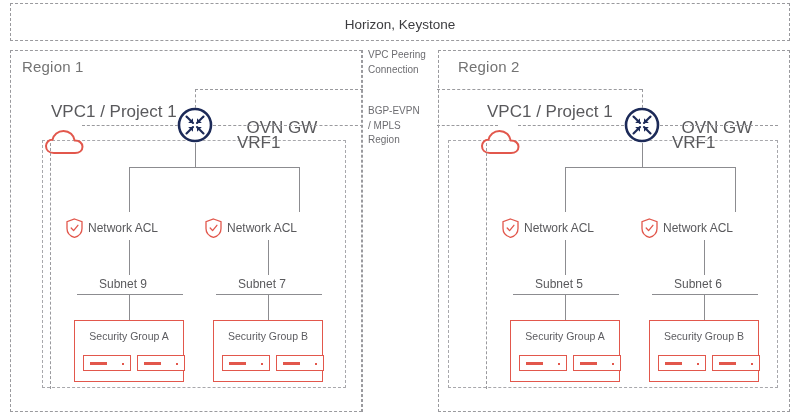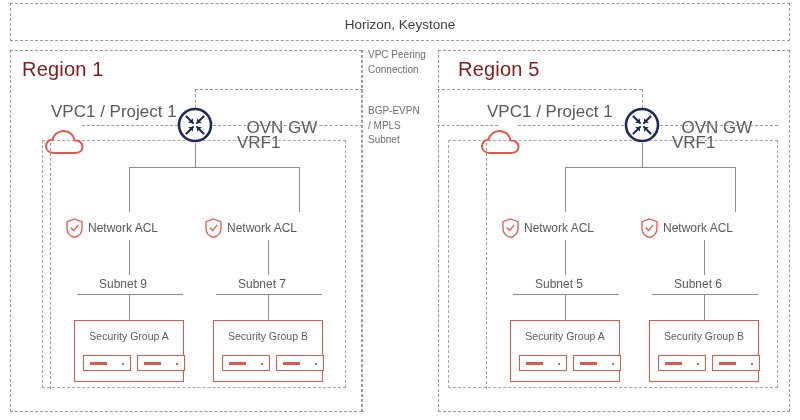--- a/index.html
+++ b/index.html
@@ -17,21 +17,21 @@
     box-sizing:border-box;
   }
   .dash-box.fine{border-style:dashed;border-color:#a8a8ac;}
 
   
   .txt{position:absolute;white-space:pre;color:#59595c;}
   .hk-label{
     position:absolute;left:0;right:0;top:13px;
     text-align:center;font-size:13.5px;color:#3c3c3f;
   }
-  .region-title{font-size:20px;color:#7f1d1d;letter-spacing:.2px;}
+  .region-title{font-size:15px;color:#737373;letter-spacing:.2px;}
   .lbl-11{font-size:17px;line-height:15px;}
   .lbl-12{font-size:12px;line-height:16px;}
   .mid-txt{font-size:10px;line-height:14.5px;color:#6d6d71;}
 
   
   .ln-h{position:absolute;height:0;border-top:1px solid #8c8c90;}
   .ln-v{position:absolute;width:0;border-left:1px solid #8c8c90;}
 
   
   .dln-h{position:absolute;height:0;border-top:1px dashed #9a9a9e;}
@@ -170,24 +170,24 @@
   <div class="vm-ico" style="left:62px;top:34px;">
     <div class="vm-bar"></div>
     <div class="vm-dot"></div>
   </div>
 </div>
 
 <div class="txt mid-txt" style="left:368px;top:48px;white-space:pre-line;">VPC Peering
 Connection</div>
 <div class="txt mid-txt" style="left:368px;top:104px;white-space:pre-line;">BGP-EVPN
 / MPLS
-Subnet</div>
+Region</div>
 
 <div class="dash-box" style="left:438px;top:50px;width:352px;height:362px;"></div>
-<div class="txt region-title" style="left:458px;top:58px;">Region 5</div>
+<div class="txt region-title" style="left:458px;top:58px;">Region 2</div>
 
 <div class="dash-box fine" style="left:448px;top:140px;width:330px;height:248px;"></div>
 
 <div class="txt lbl-11" style="left:487px;top:104px;">VPC1 / Project 1</div>
 <div class="cloud-ico" style="left:480px;top:128px;">
   <svg viewBox="0 0 46 28" width="46" height="28">
     <path d="M10,25 C4.5,25 2,21.5 2,18 C2,14.5 5,11.5 8.5,11.8
              C9.5,6.5 14,3 19.5,3 C25.5,3 30,7.2 30.6,12.4
              C35,12.2 38.5,15 38.5,18.8 C38.5,22.4 35.4,25 31,25 Z" fill="none" stroke="#e2574c" stroke-width="2" stroke-linejoin="round"></path>
   </svg>

